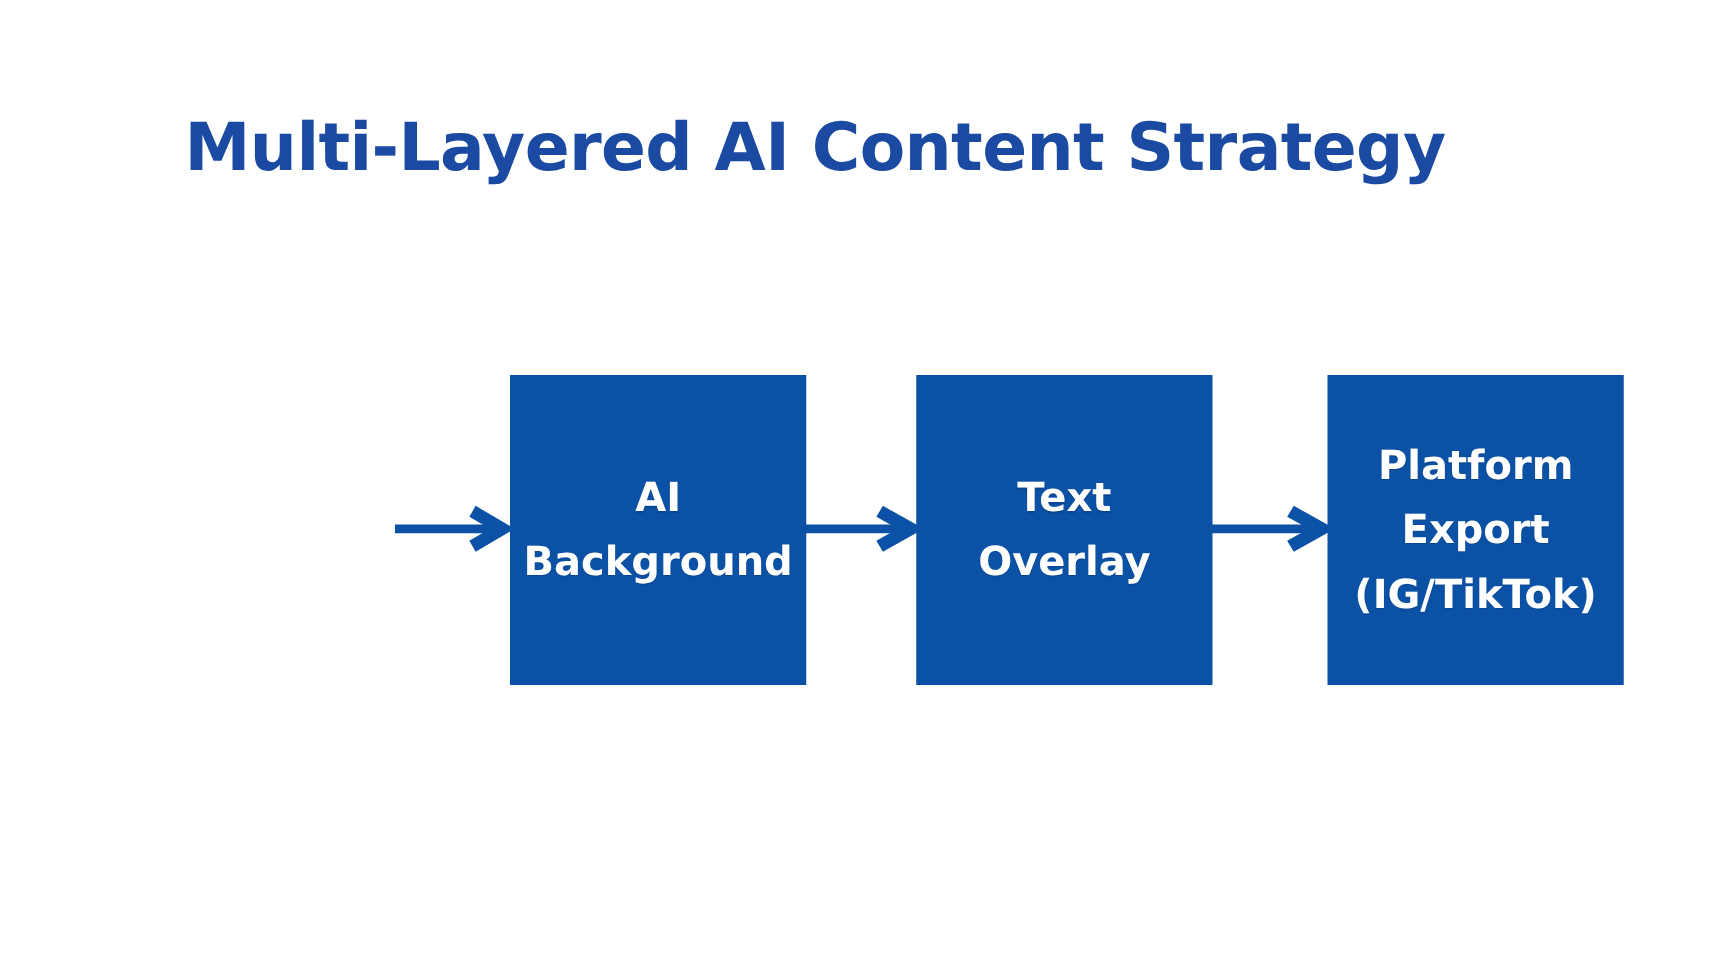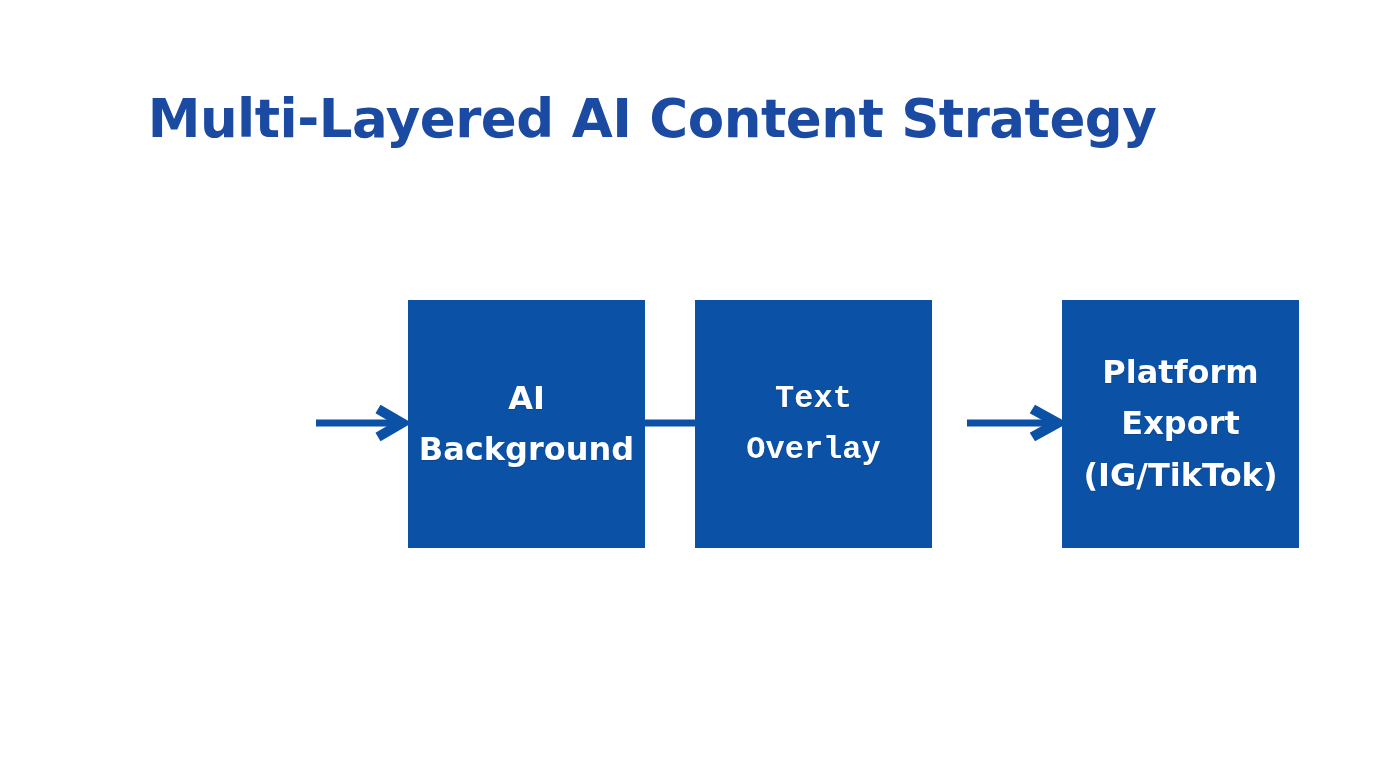--- a/index.html
+++ b/index.html
@@ -46,21 +46,21 @@
     color: var(--box-text);
     font-size: 32px;
     font-weight: bold;
     line-height: 1.6;
     text-align: center;
     white-space: pre-line;
     text-shadow: 0 1px 1px rgba(0,0,0,0.15);
   }
   .flow-box-1 { left: 78px; }
   .flow-box-2 { left: 408px; }
-  .flow-box-3 { left: 695px; font-family: Liberation Mono, monospace; }
+  .flow-box-3 { left: 733px; }
   .flow-box-4 { left: 1062px; }
   .flow-arrow {
     position: absolute;
     top: 403px;
     height: 40px;
   }
   .flow-arrow svg { display: block; width: 100%; height: 100%; }
   .flow-arrow-1 { left: 316px; width: 92px; }
   .flow-arrow-2 { left: 639px; width: 96px; }
   .flow-arrow-3 { left: 967px; width: 97px; }

